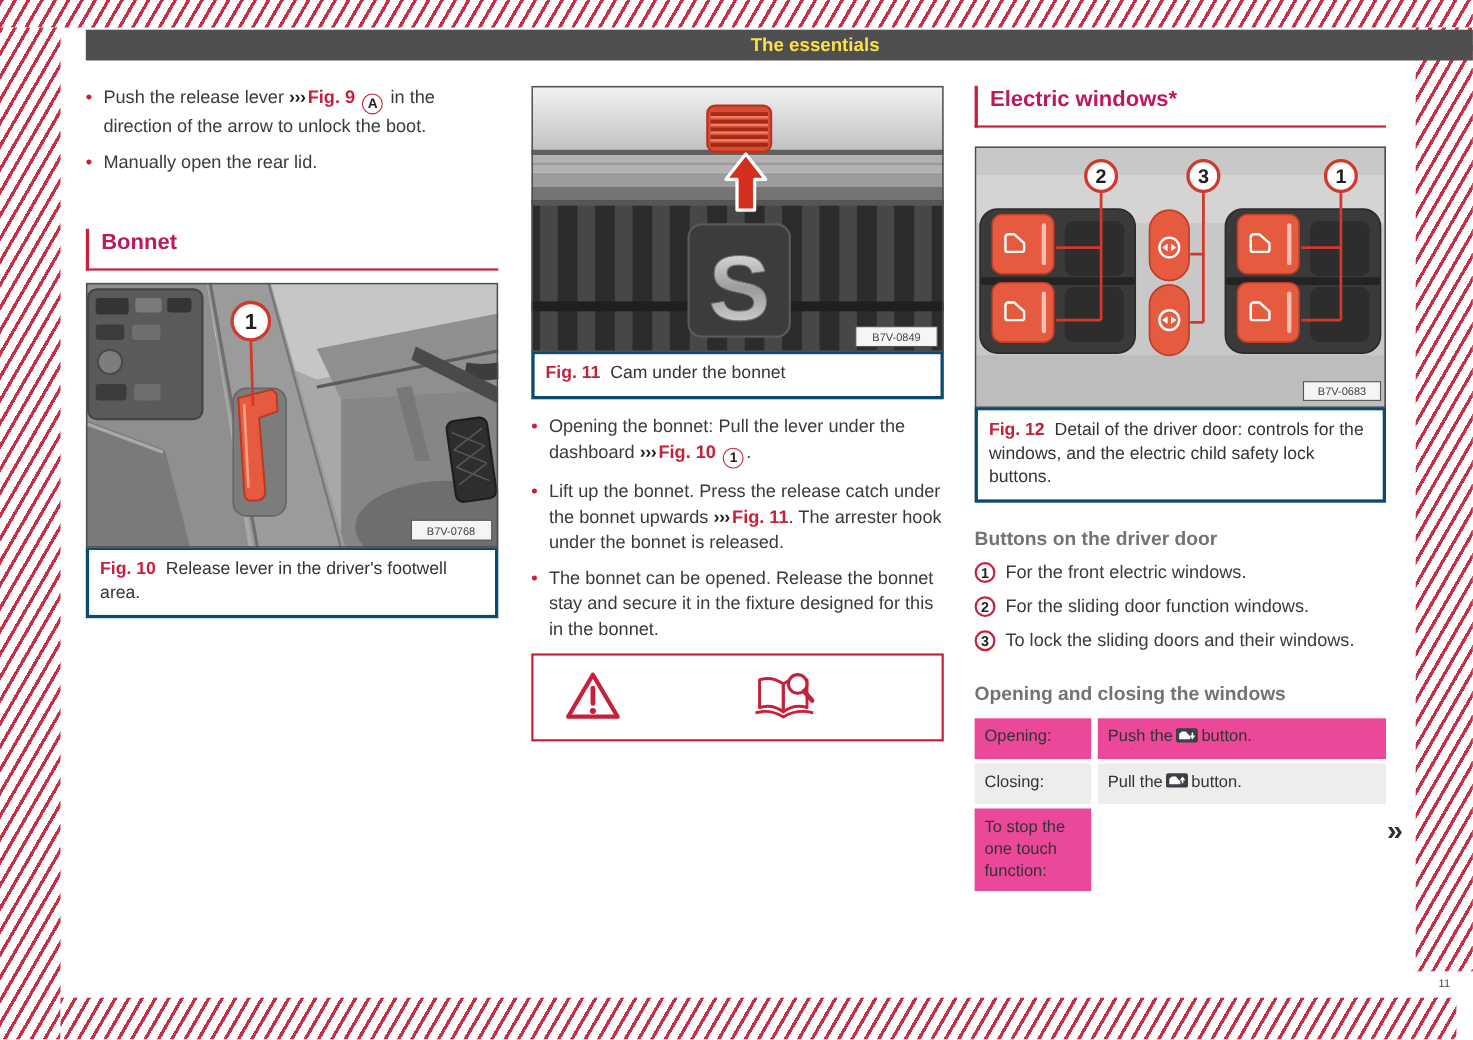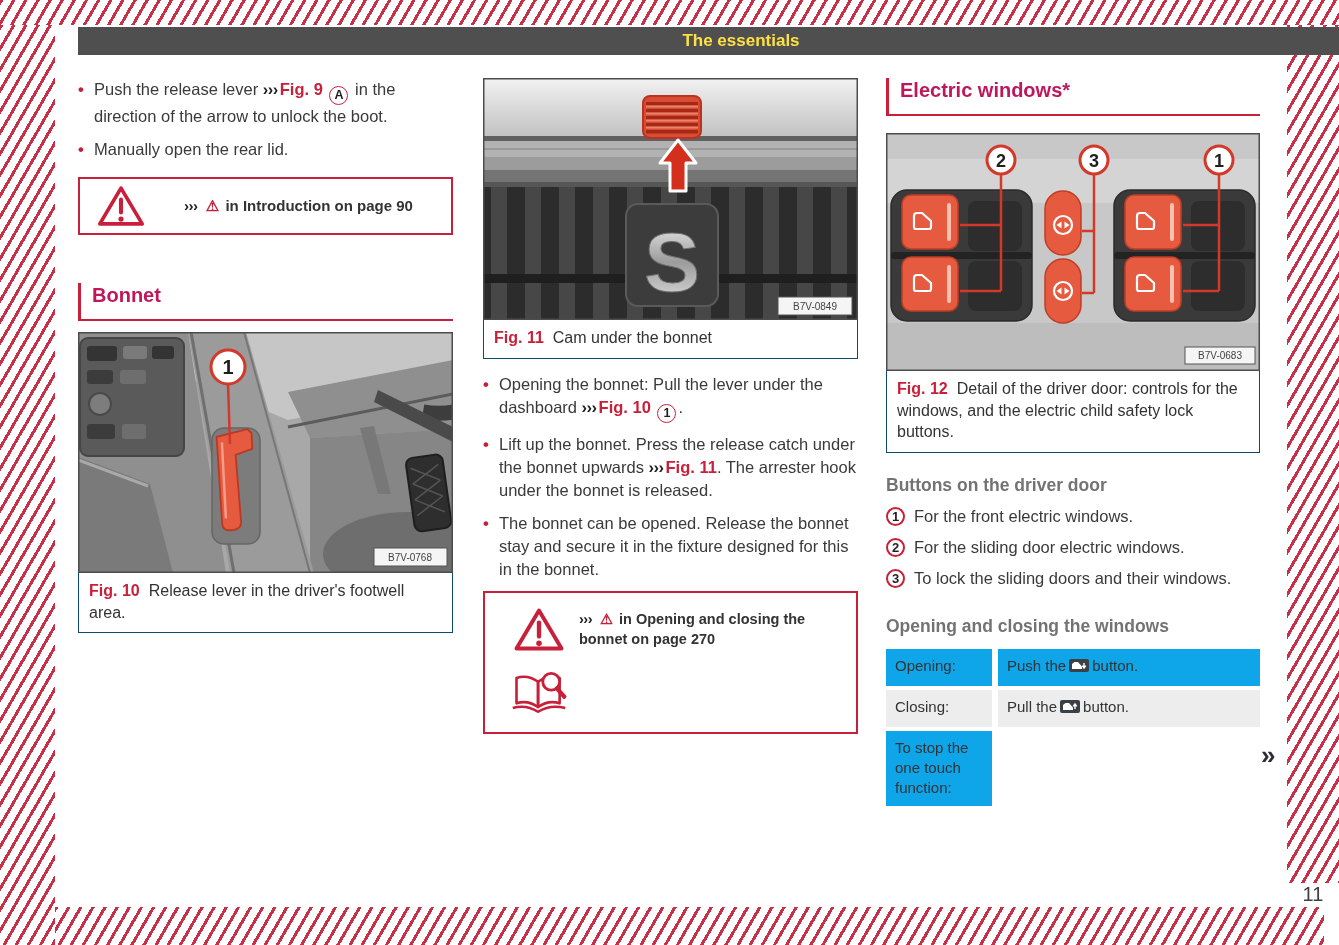--- a/index.html
+++ b/index.html
@@ -44,39 +44,39 @@
     grid-template-columns:80px 1fr; row-gap:16px; align-items:center; }
   #refbox-mid .rtext { font-weight:bold; font-size:14.5px; line-height:20px; color:#333; }
   
   .sec-head { border-left:3px solid #c8203a; border-bottom:2px solid #c8203a;
     padding:1px 0 12px 11px; font-size:20px; font-weight:bold; color:#be185d; }
   #sec-bonnet { margin-top:48px; }
   .sub-head { font-size:17.5px; font-weight:bold; color:#737373; }
   
   .figure { margin-top:11px; }
   .figimg  { display:block; }
-  .figcap { border:1px solid #0c4a6e; margin-top:-1px; padding:7px 10px 9px;
+  .figcap { border:3px solid #0c4a6e; margin-top:-1px; padding:7px 10px 9px;
     font-size:16px; line-height:21.5px; color:#333; background:#fff; }
   .figcap .figlabel { color:#c8203a; font-weight:bold; margin-right:9px; }
   
   .nlist { margin-top:9px; }
   .nlist-item { display:flex; gap:9px; margin-bottom:8px; font-size:16.5px; line-height:23px; }
   .circ { flex:0 0 auto; width:19px; height:19px; border:2px solid #c8203a; border-radius:50%;
     display:flex; align-items:center; justify-content:center; font-size:13px; font-weight:bold;
     color:#222; margin-top:2px; background:#fff; }
   
   .tbl { margin-top:12px; display:grid; grid-template-columns:106px 1fr; gap:4px 6px; }
-  .cell { background:#0ea5e9; padding:7px 9px 8px; font-size:15px; line-height:20px; color:#333; }
+  .cell { background:#ec4899; padding:7px 9px 8px; font-size:15px; line-height:20px; color:#333; }
   .cell.alt { background:#ededee; }
   .win-glyph { display:inline-block; vertical-align:-2px; margin:0 3px; }
   
   #continuation { position:absolute; left:1261px; top:740px; font-size:26px; font-weight:bold;
     color:#2b2f33; letter-spacing:-3px; }
   #pagenum { position:absolute; left:1287px; top:881px; width:52px; height:26px;
-    display:flex; align-items:center; justify-content:center; font-size:20px; color:#404040; }
+    display:flex; align-items:center; justify-content:center; font-size:10px; color:#404040; }
   .mt14 { margin-top:14px; } .mt22 { margin-top:22px; } .mt26 { margin-top:26px; }
 </style>
 </head>
 <body>
 
 <div class="stripe" id="stripe-top"></div>
 <div class="stripe" id="stripe-left"></div>
 <div class="stripe" id="stripe-right"></div>
 <div class="stripe" id="stripe-bottom"></div>
 
@@ -88,32 +88,20 @@
 
   <p class="bullet">
     <span class="blt">•</span><span>Push the release lever </span><span class="arrows">›››</span><span class="figref">Fig. 9</span>
     <span class="circ-inline">A</span><span> in the direction of the arrow to unlock the boot.</span>
   </p>
 
   <p class="bullet">
     <span class="blt">•</span><span>Manually open the rear lid.</span>
   </p>
 
-  <div class="warnbox" id="warnbox-left">
-    <svg class="wicon" width="50" height="44" viewBox="0 0 60 54">
-      <path d="M30,5 L56,49 L4,49 Z" fill="none" stroke="#c8203a" stroke-width="4.5" stroke-linejoin="round"></path>
-      <line x1="30" y1="19" x2="30" y2="35" stroke="#c8203a" stroke-width="5" stroke-linecap="round"></line>
-      <circle cx="30" cy="43" r="3.2" fill="#c8203a"></circle>
-    </svg>
-    <div class="wtext">
-      <span class="arrows">›››</span>
-      <span class="warn-glyph">⚠</span>
-      <span>in Introduction on page 90</span>
-    </div>
-  </div>
 
   <div class="sec-head" id="sec-bonnet">
     <span>Bonnet</span>
   </div>
 
   <div class="figure">
     <svg class="figimg" width="375" height="241" viewBox="0 0 375 241">
       <rect x="0" y="0" width="375" height="241" fill="#a8a8a8"></rect>
       <g>
         <polygon points="0,0 375,0 375,55 210,88 95,40 0,55" fill="#c6c6c6"></polygon>
@@ -249,25 +237,20 @@
   <p class="bullet">
     <span class="blt">•</span><span>The bonnet can be opened. Release the bonnet stay and secure it in the fixture designed for this in the bonnet.</span>
   </p>
 
   <div class="warnbox" id="refbox-mid">
     <svg width="52" height="47" viewBox="0 0 60 54" style="justify-self:center;">
       <path d="M30,5 L56,49 L4,49 Z" fill="none" stroke="#c8203a" stroke-width="4.5" stroke-linejoin="round"></path>
       <line x1="30" y1="19" x2="30" y2="35" stroke="#c8203a" stroke-width="5" stroke-linecap="round"></line>
       <circle cx="30" cy="43" r="3.2" fill="#c8203a"></circle>
     </svg>
-    <div class="rtext">
-      <span class="arrows">›››</span>
-      <span class="warn-glyph">⚠</span>
-      <span>in Opening and closing the bonnet on page 270</span>
-    </div>
     <svg width="60" height="48" viewBox="0 0 64 50" style="justify-self:center;">
       <path d="M31,13 Q20,5 8,9 L8,36 Q20,32 31,40 Z" fill="none" stroke="#c8203a" stroke-width="2.8" stroke-linejoin="round"></path>
       <path d="M31,13 Q42,5 54,9 L54,36 Q42,32 31,40 Z" fill="none" stroke="#c8203a" stroke-width="2.8" stroke-linejoin="round"></path>
       <path d="M4,41 Q18,37 31,45 Q44,37 60,41" fill="none" stroke="#c8203a" stroke-width="2.8"></path>
       <circle cx="45" cy="13" r="9" fill="#fff" stroke="#c8203a" stroke-width="3"></circle>
       <line x1="51" y1="20" x2="59" y2="29" stroke="#c8203a" stroke-width="4.5" stroke-linecap="round"></line>
     </svg>
   </div>
 </div>
 
@@ -348,21 +331,21 @@
 
   <div class="sub-head mt22">Buttons on the driver door</div>
 
   <div class="nlist">
     <div class="nlist-item">
       <span class="circ">1</span>
       <span>For the front electric windows.</span>
     </div>
     <div class="nlist-item">
       <span class="circ">2</span>
-      <span>For the sliding door electric windows.</span>
+      <span>For the sliding door function windows.</span>
     </div>
     <div class="nlist-item">
       <span class="circ">3</span>
       <span>To lock the sliding doors and their windows.</span>
     </div>
   </div>
 
   <div class="sub-head mt26">Opening and closing the windows</div>
 
   <div class="tbl">

